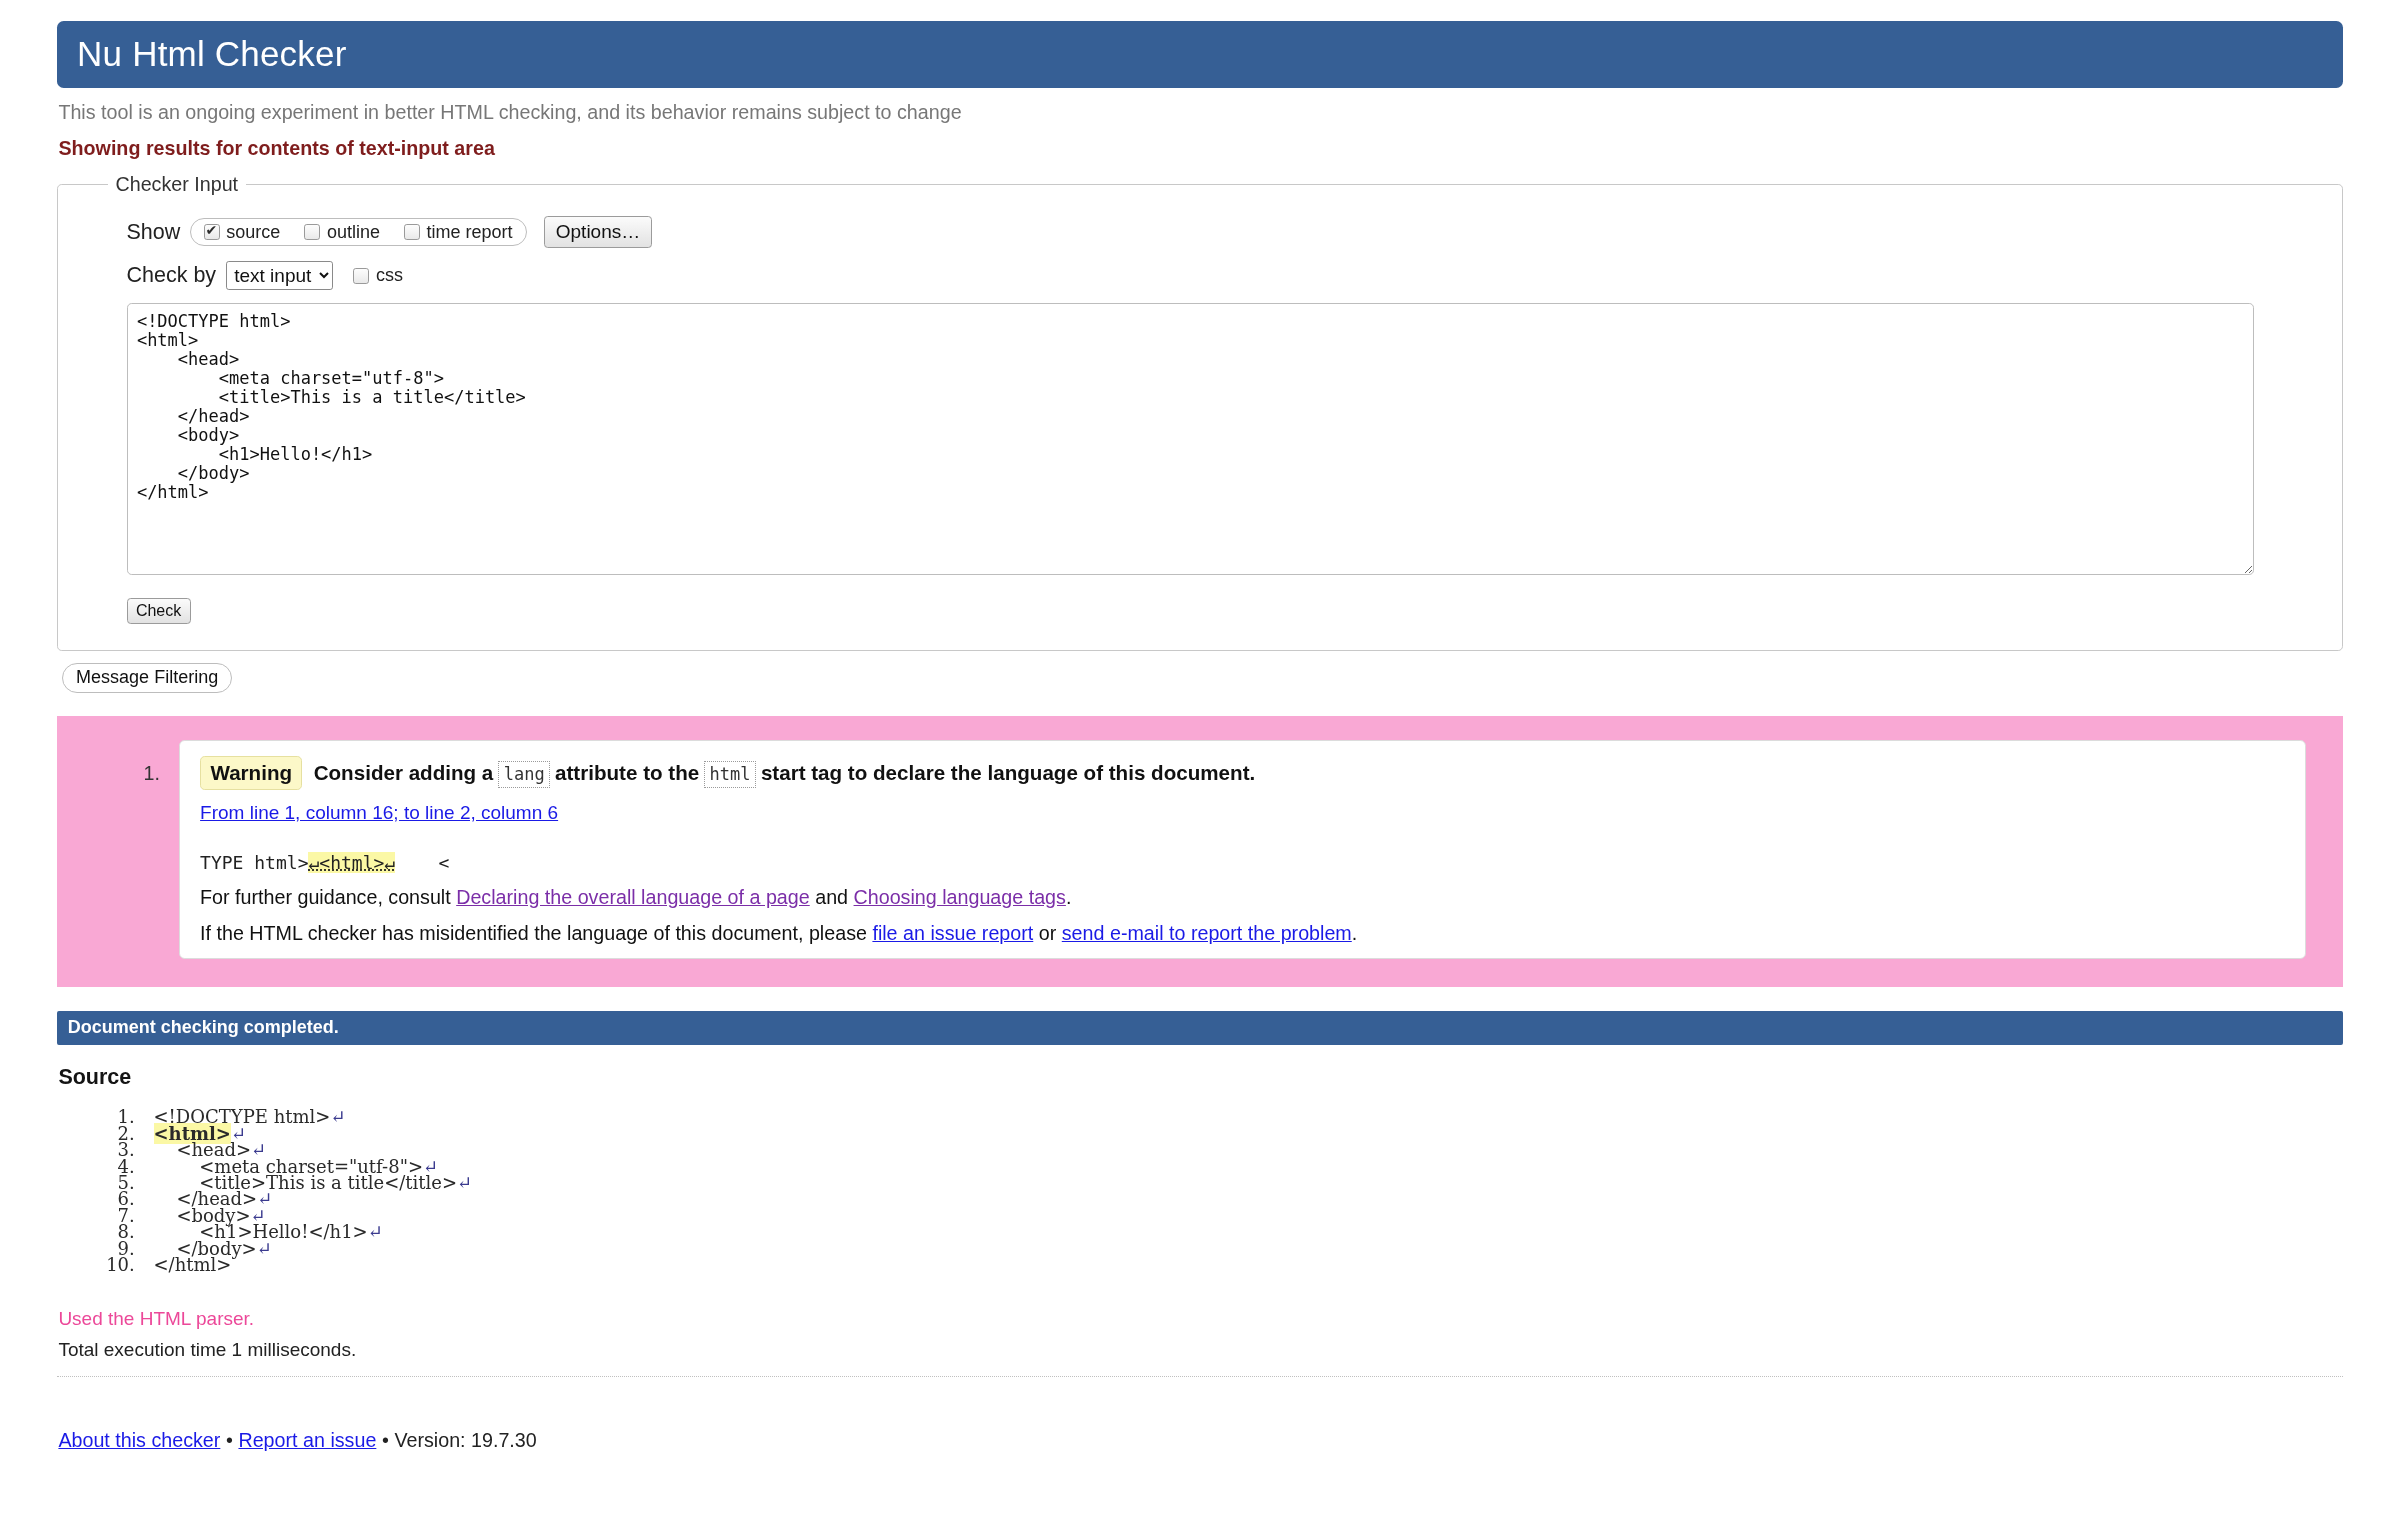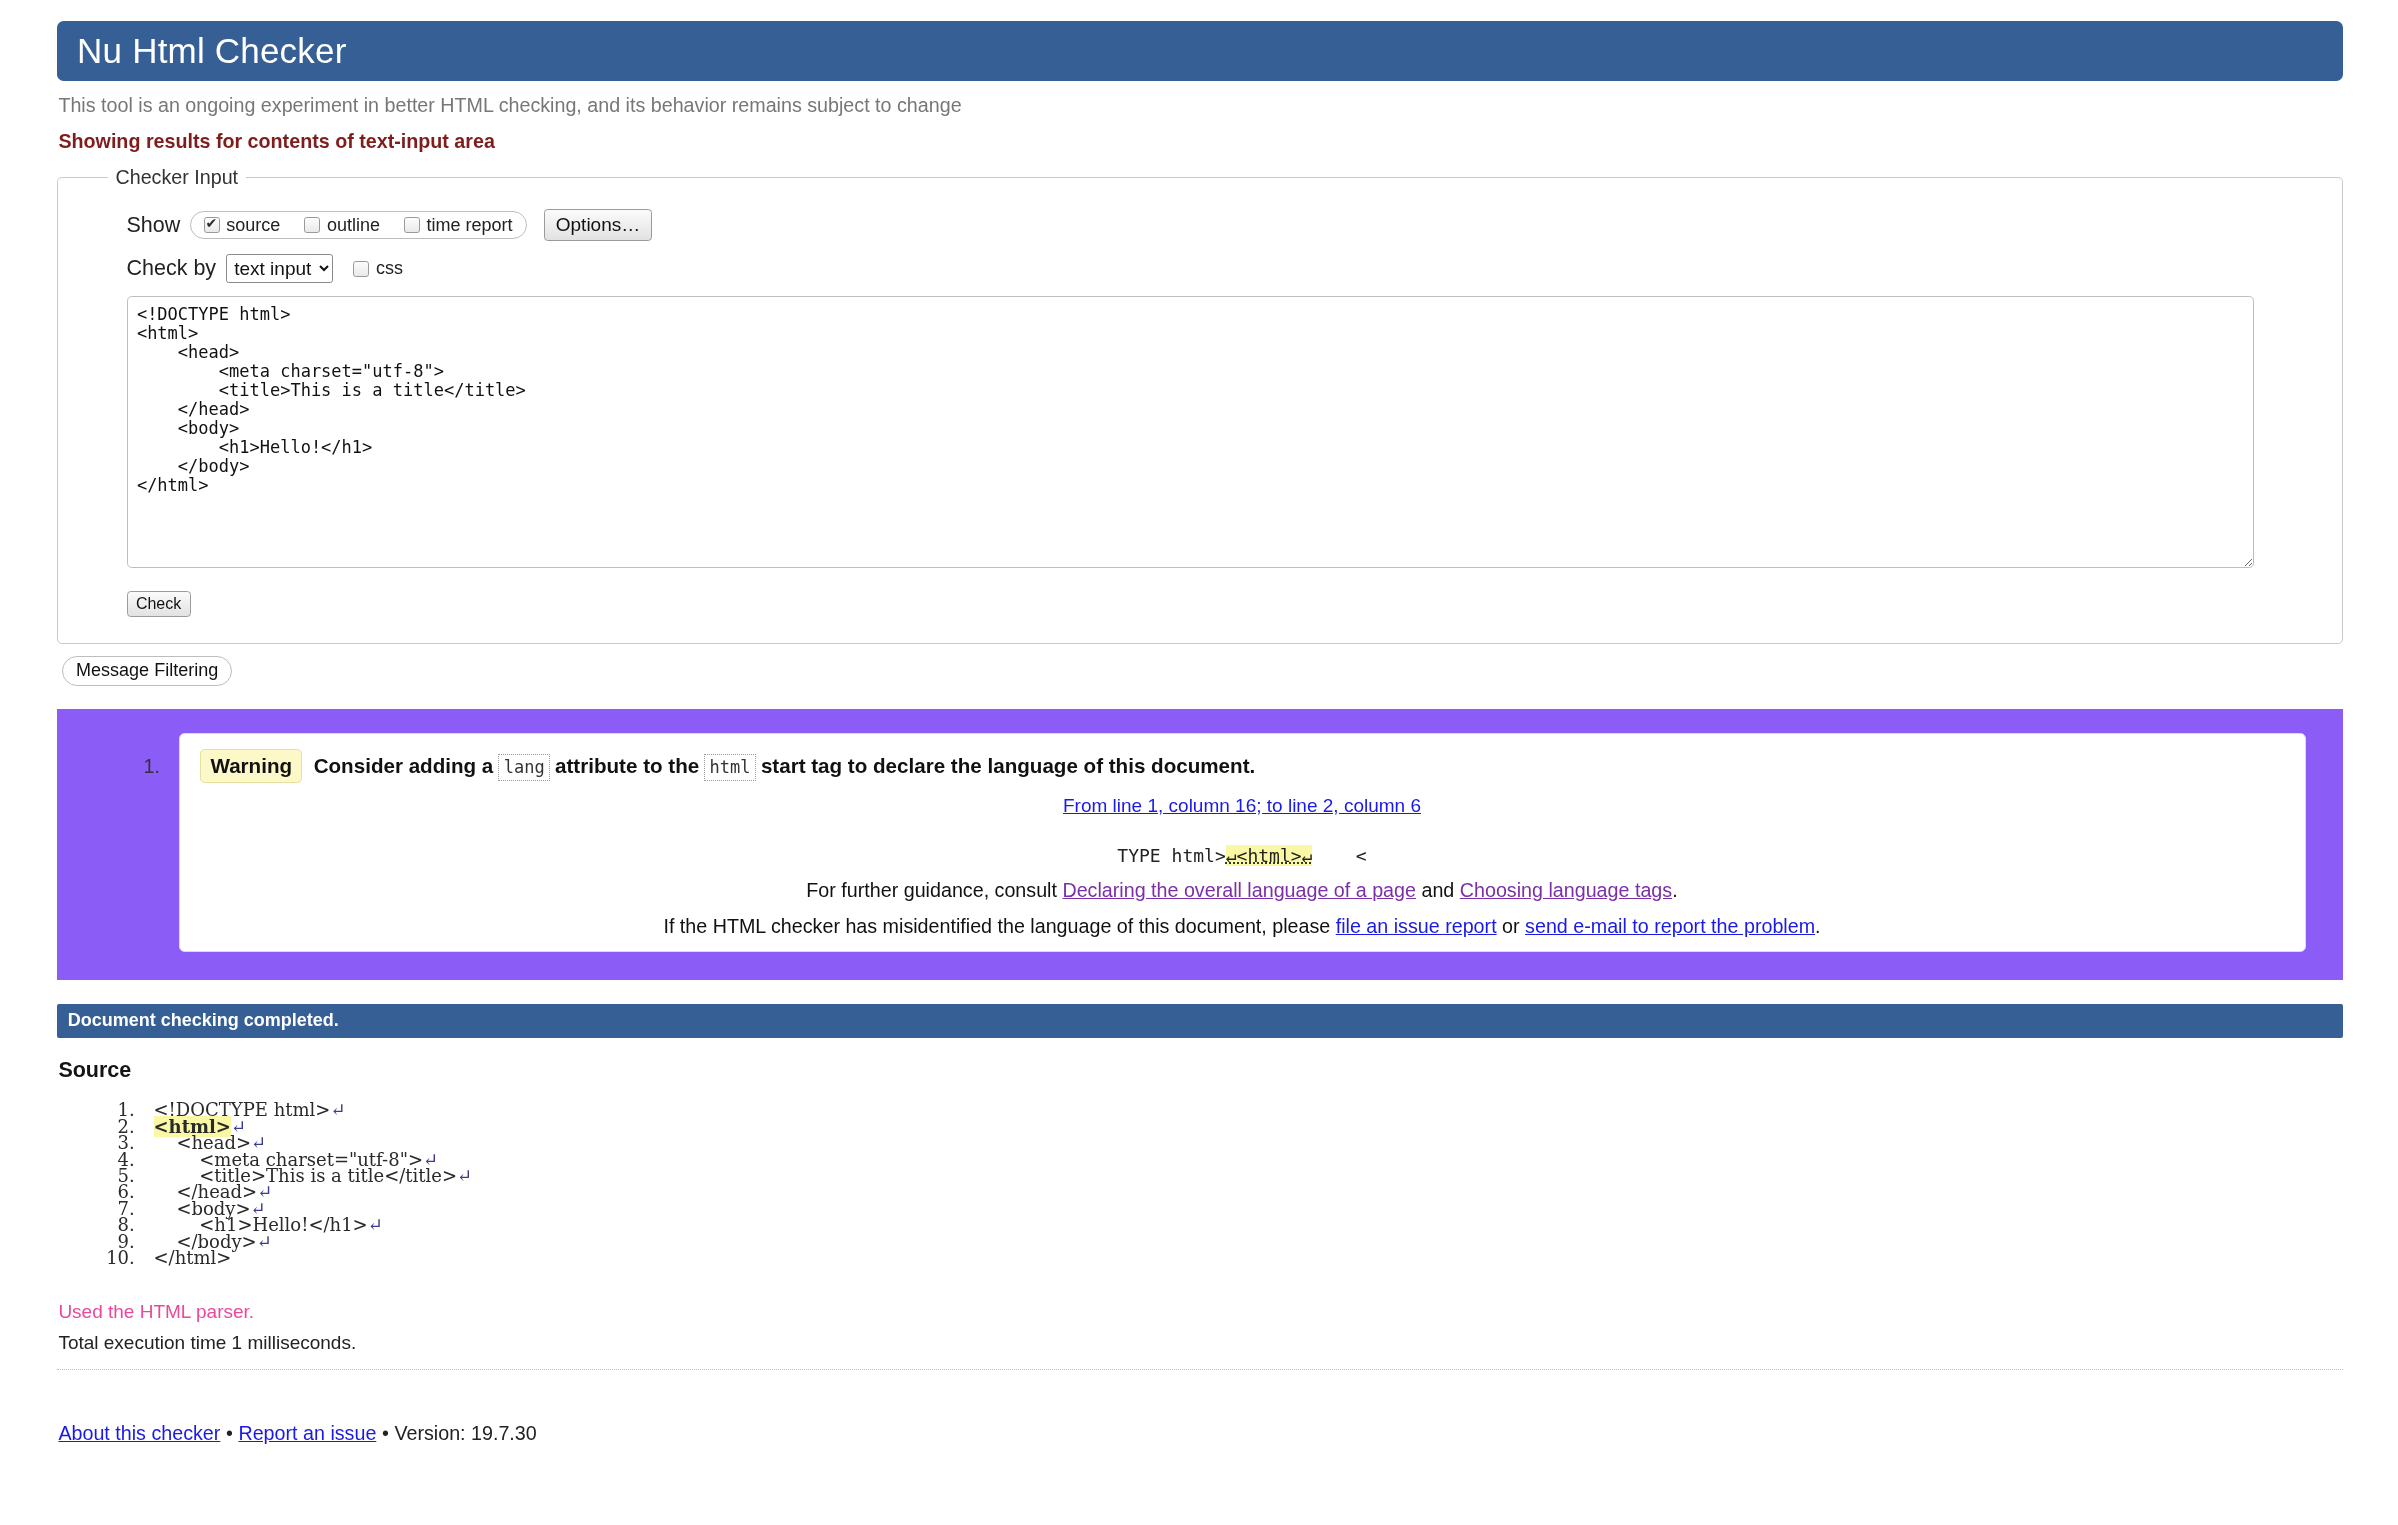--- a/index.html
+++ b/index.html
@@ -18,21 +18,21 @@
     width: 2286px;
     margin: 0 auto;
     padding: 0;
   }
 
   
   .banner {
     margin-top: 20.6px;
     background: #365f95;
     border-radius: 6.6px;
-    height: 60px;
+    height: 67px;
     display: flex;
     align-items: center;
     padding: 0 20.6px;
     box-sizing: border-box;
   }
   .banner h1 {
     margin: 0;
     color: #ffffff;
     font-size: 35px;
     font-weight: 400;
@@ -175,23 +175,22 @@
   .filter-note {
     margin: 17px 0 0 15px;
     font-size: 19px;
     color: #777777;
   }
   .filter-btn-wrap { margin: 11.2px 0 0 5.6px; }
 
   
   .results {
     margin-top: 22.5px;
-    background: #8b5cf6;
+    background: #f9a8d4;
     padding: 24px 0 28px 0;
-    text-align: center;
   }
   ol.messages {
     margin: 0;
     padding-left: 109px;
     list-style: decimal;
     font-size: 19.7px;
     color: #333;
   }
   ol.messages > li::marker { color: #333; }
   .msg-box {

